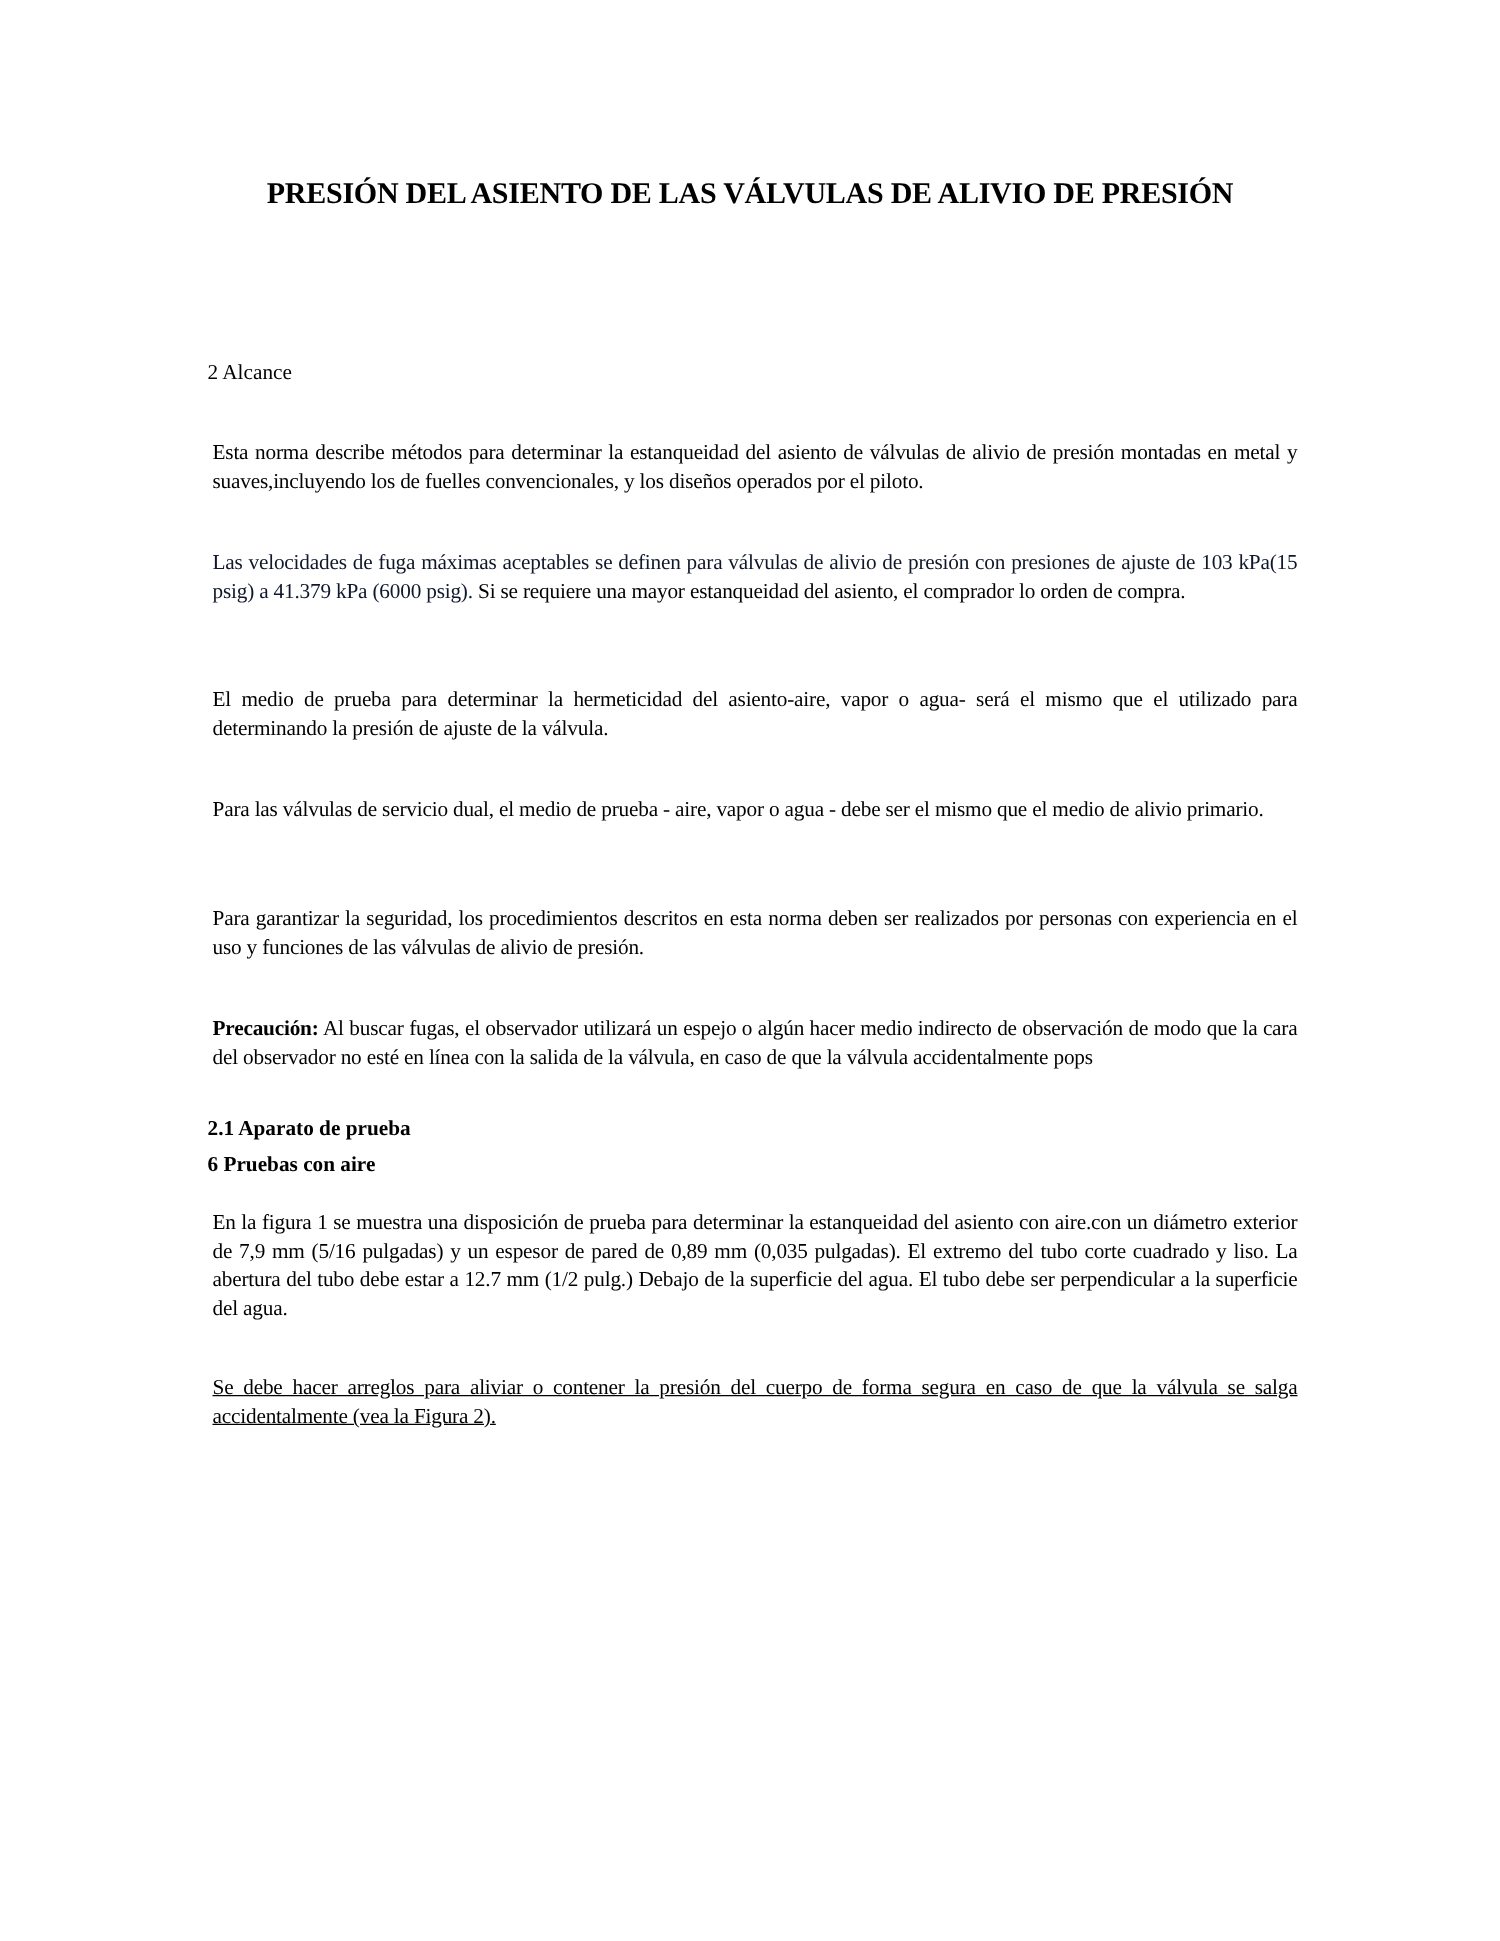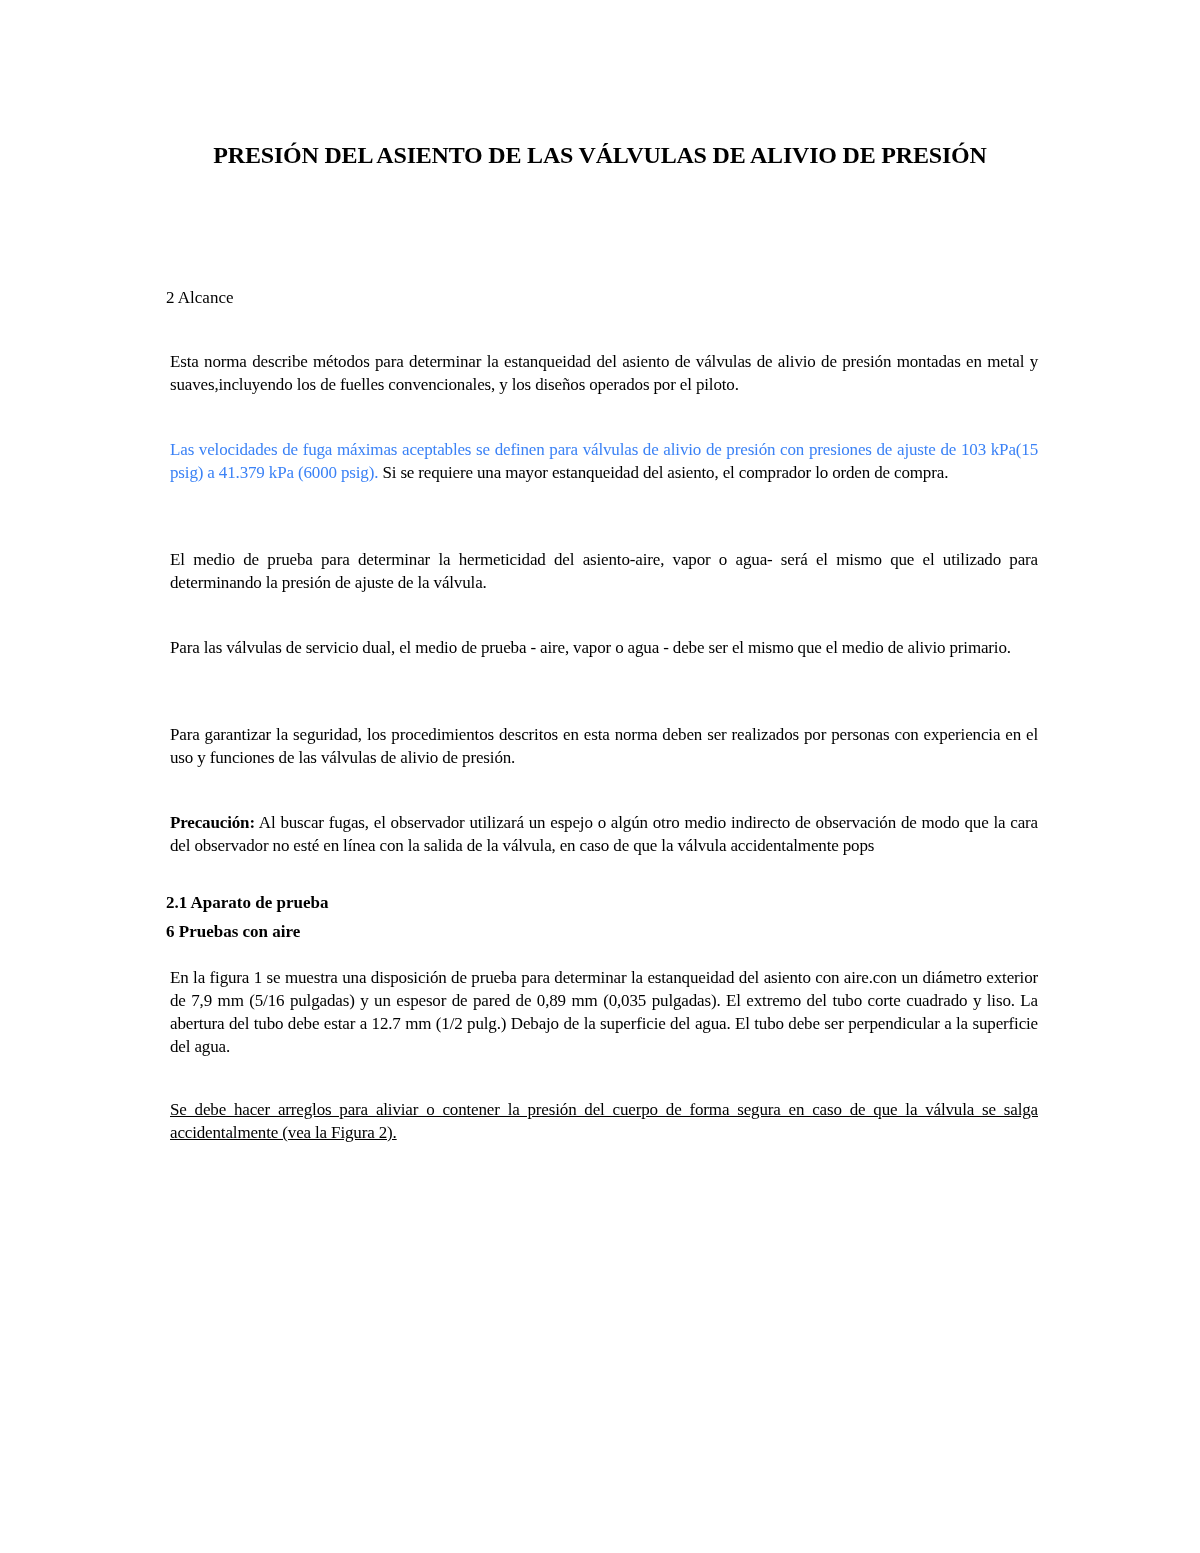--- a/index.html
+++ b/index.html
@@ -57,21 +57,21 @@
       line-height: 23px;
       margin: 0;
       position: absolute;
       left: 0;
       font-weight: normal;
     }
     .heading.bold {
       font-weight: bold;
     }
     .blue {
-      color: #3b82f6;
+      color: #0f172a;
     }
     .b {
       font-weight: bold;
     }
   </style>
 </head>
 <body>
 
 <div class="page">
 
@@ -84,21 +84,21 @@
   <p class="body-text" style="top:350px;">Esta norma describe métodos para determinar la estanqueidad del asiento de válvulas de alivio de presión montadas en metal y suaves,incluyendo los de fuelles convencionales, y los diseños operados por el piloto.</p>
 
   <p class="body-text" style="top:438px;"><span class="blue">Las velocidades de fuga máximas aceptables se definen para válvulas de alivio de presión con presiones de ajuste de 103 kPa(15 psig) a 41.379 kPa (6000 psig).</span><span> Si se requiere una mayor estanqueidad del asiento, el comprador lo orden de compra.</span></p>
 
   <p class="body-text" style="top:548px;">El medio de prueba para determinar la hermeticidad del asiento-aire, vapor o agua- será el mismo que el utilizado para determinando la presión de ajuste de la válvula.</p>
 
   <p class="body-text" style="top:636px;">Para las válvulas de servicio dual, el medio de prueba - aire, vapor o agua - debe ser el mismo que el medio de alivio primario.</p>
 
   <p class="body-text" style="top:723px;">Para garantizar la seguridad, los procedimientos descritos en esta norma deben ser realizados por personas con experiencia en el uso y funciones de las válvulas de alivio de presión.</p>
 
-  <p class="body-text" style="top:811px;"><span class="b">Precaución:</span><span> Al buscar fugas, el observador utilizará un espejo o algún otro medio indirecto de observación de modo que la cara del observador no esté en línea con la salida de la válvula, en caso de que la válvula accidentalmente pops</span></p>
+  <p class="body-text" style="top:811px;"><span class="b">Precaución:</span><span> Al buscar fugas, el observador utilizará un espejo o algún hacer medio indirecto de observación de modo que la cara del observador no esté en línea con la salida de la válvula, en caso de que la válvula accidentalmente pops</span></p>
 
   <h3 class="heading bold" style="top:920px;">6 Pruebas con aire</h3>
 
   <h4 class="heading bold" style="top:891px;">2.1 Aparato de prueba</h4>
 
   <p class="body-text" style="top:966px;">En la figura 1 se muestra una disposición de prueba para determinar la estanqueidad del asiento con aire.con un diámetro exterior de 7,9 mm (5/16 pulgadas) y un espesor de pared de 0,89 mm (0,035 pulgadas). El extremo del tubo corte cuadrado y liso. La abertura del tubo debe estar a 12.7 mm (1/2 pulg.) Debajo de la superficie del agua. El tubo debe ser perpendicular a la superficie del agua.</p>
 
   <p class="body-text" style="top:1098px;text-decoration:underline;">Se debe hacer arreglos para aliviar o contener la presión del cuerpo de forma segura en caso de que la válvula se salga accidentalmente (vea la Figura 2).</p>
 
 </div>

